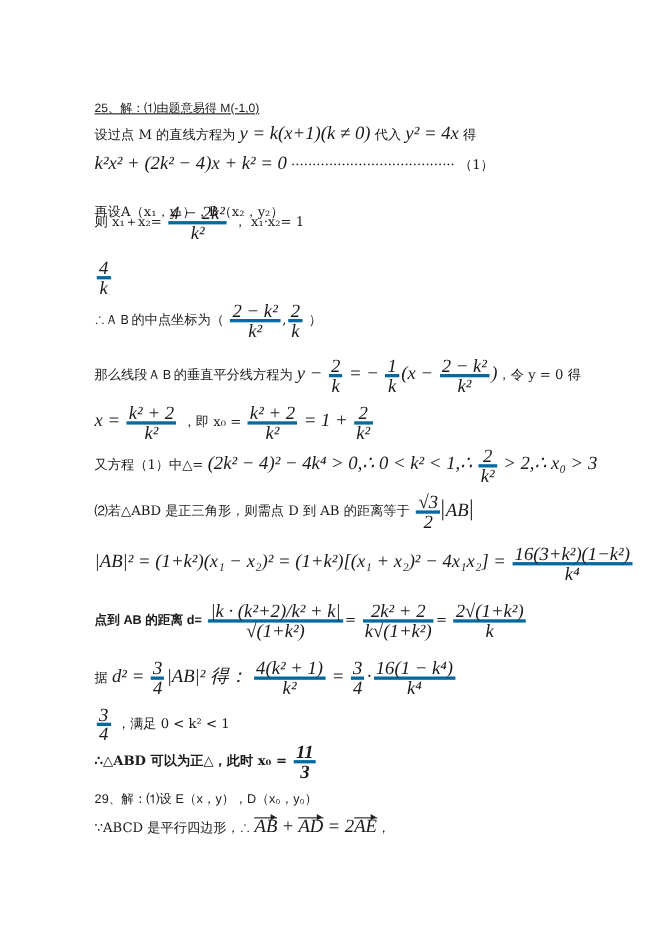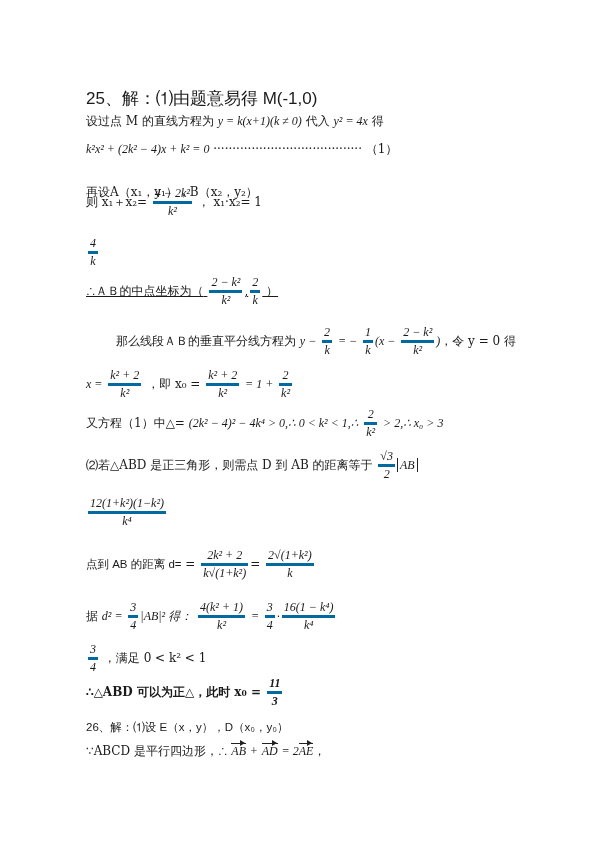--- a/index.html
+++ b/index.html
@@ -1,32 +1,32 @@
 <!DOCTYPE html>
 <html><head>
 <meta charset="utf-8">
 <style>
   html,body{margin:0;padding:0;background:#fff;}
   body{width:600px;height:848px;position:relative;overflow:hidden;
        font-family:"DejaVu Serif","Liberation Serif",serif;color:#1a1a1a;}
   .line{position:absolute;left:86px;white-space:nowrap;font-size:12px;line-height:16px;}
   .sans{font-family:"Liberation Sans","DejaVu Sans",sans-serif;}
-  .m{font-family:"Liberation Serif","DejaVu Serif",serif;font-style:italic;font-size:12px;}
+  .m{font-family:"Liberation Serif","DejaVu Serif",serif;font-style:italic;font-size:17px;}
   .frac{display:inline-block;vertical-align:middle;text-align:center;margin:0 2px;}
   .frac > span{display:block;line-height:15px;padding:0 2px;}
   .frac > span.num{border-bottom:3px solid #0369a1;}
   .abs{border-left:1px solid #222;border-right:1px solid #222;padding:0 2px;}
   .vec{position:relative;display:inline-block;}
   .vec::before{content:"";position:absolute;left:0;right:0;top:0;border-top:1px solid #222;}
   .vec::after{content:"";position:absolute;right:-2px;top:-3px;border:3px solid transparent;border-left:5px solid #222;}
 </style>
 </head>
 <body>
 
-<div class="line sans" style="top:91px;font-size:17px;">25、解：⑴由题意易得 M(-1,0)</div>
+<div class="line sans" style="top:91px;font-size:11px;text-decoration:underline;">25、解：⑴由题意易得 M(-1,0)</div>
 
 <div class="line" style="top:113px;">
   <span>设过点 M 的直线方程为</span>
   <span class="m">y = k(x+1)(k ≠ 0)</span>
   <span>代入</span>
   <span class="m">y² = 4x</span>
   <span>得</span>
 </div>
 
 <div class="line" style="top:141px;">
@@ -40,27 +40,27 @@
 <div class="line" style="top:186px;">
   <span>则 x₁＋x₂=</span>
   <span class="frac m"><span class="num">4 − 2k²</span><span>k²</span></span>
   <span>，  x₁·x₂= 1</span>
 </div>
 
 <div class="line sans" style="top:236px;font-style:italic;font-size:11.5px;">
   <span class="frac m"><span class="num">4</span><span>k</span></span>
 </div>
 
-<div class="line" style="top:275px;text-decoration:underline;">
+<div class="line" style="top:275px;">
   <span>∴ＡＢ的中点坐标为（</span>
   <span class="frac m"><span class="num">2 − k²</span><span>k²</span></span>,<span class="frac m"><span class="num">2</span><span>k</span></span>
   <span>）</span>
 </div>
 
-<div class="line" style="top:325px;margin-left:30px;">
+<div class="line" style="top:325px;">
   <span>那么线段ＡＢ的垂直平分线方程为</span>
   <span class="m">y −</span>
   <span class="frac m"><span class="num">2</span><span>k</span></span>
   <span class="m">= −</span>
   <span class="frac m"><span class="num">1</span><span>k</span></span><span class="m">(x −</span>
   <span class="frac m"><span class="num">2 − k²</span><span>k²</span></span><span class="m">)</span><span>，令 y = 0 得</span>
 </div>
 
 <div class="line" style="top:368px;">
   <span class="m">x =</span>
@@ -77,26 +77,27 @@
   <span class="frac m"><span class="num">2</span><span>k²</span></span>
   <span class="m">&gt; 2,∴ x₀ &gt; 3</span>
 </div>
 
 <div class="line" style="top:449px;">
   <span>⑵若△ABD 是正三角形，则需点 D 到 AB 的距离等于</span>
   <span class="frac m"><span class="num">√3</span><span>2</span></span><span class="m abs">AB</span>
 </div>
 
 <div class="line" style="top:496px;">
-  <span class="frac m"><span class="num">12(1+k²)(1−k²)</span><span>k⁴</span></span>
+  <span class="m">|AB|² = (1+k²)(x₁ − x₂)² = (1+k²)[(x₁ + x₂)² − 4x₁x₂] =</span>
+  <span class="frac m"><span class="num">16(3+k²)(1−k²)</span><span>k⁴</span></span>
 </div>
 
 <div class="line" style="top:548px;">
-  <span class="sans" style="font-size:11.5px;">点到 AB 的距离 d=</span>
-  =
+  <span class="sans" style="font-size:11.5px;font-weight:bold;">点到 AB 的距离 d=</span>
+  <span class="frac m"><span class="num">|k · (k²+2)/k² + k|</span><span>√(1+k²)</span></span>=
   <span class="frac m"><span class="num">2k² + 2</span><span>k√(1+k²)</span></span>=
   <span class="frac m"><span class="num">2√(1+k²)</span><span>k</span></span>
 </div>
 
 <div class="line" style="top:600px;">
   <span>据</span>
   <span class="m">d² =</span>
   <span class="frac m"><span class="num">3</span><span>4</span></span><span class="m">|AB|² 得：</span>
   <span class="frac m"><span class="num">4(k² + 1)</span><span>k²</span></span>
   <span class="m">=</span>
@@ -106,21 +107,21 @@
 <div class="line" style="top:642px;">
   <span class="frac m"><span class="num">3</span><span>4</span></span>
   <span>，满足 0 &lt; k² &lt; 1</span>
 </div>
 
 <div class="line" style="top:676px;font-weight:bold;">
   <span>∴△ABD 可以为正△，此时 x₀ =</span>
   <span class="frac m"><span class="num">11</span><span>3</span></span>
 </div>
 
-<div class="line sans" style="top:719px;font-size:11.5px;">26、解：⑴设 E（x，y），D（x₀，y₀）</div>
+<div class="line sans" style="top:719px;font-size:11.5px;">29、解：⑴设 E（x，y），D（x₀，y₀）</div>
 
 <div class="line" style="top:743px;">
   <span>∵ABCD 是平行四边形，∴</span>
   <span class="m vec">AB</span>
   <span class="m">+</span>
   <span class="m vec">AD</span>
   <span class="m">= 2</span><span class="m vec">AE</span><span>，</span>
 </div>
 
 </body></html>

